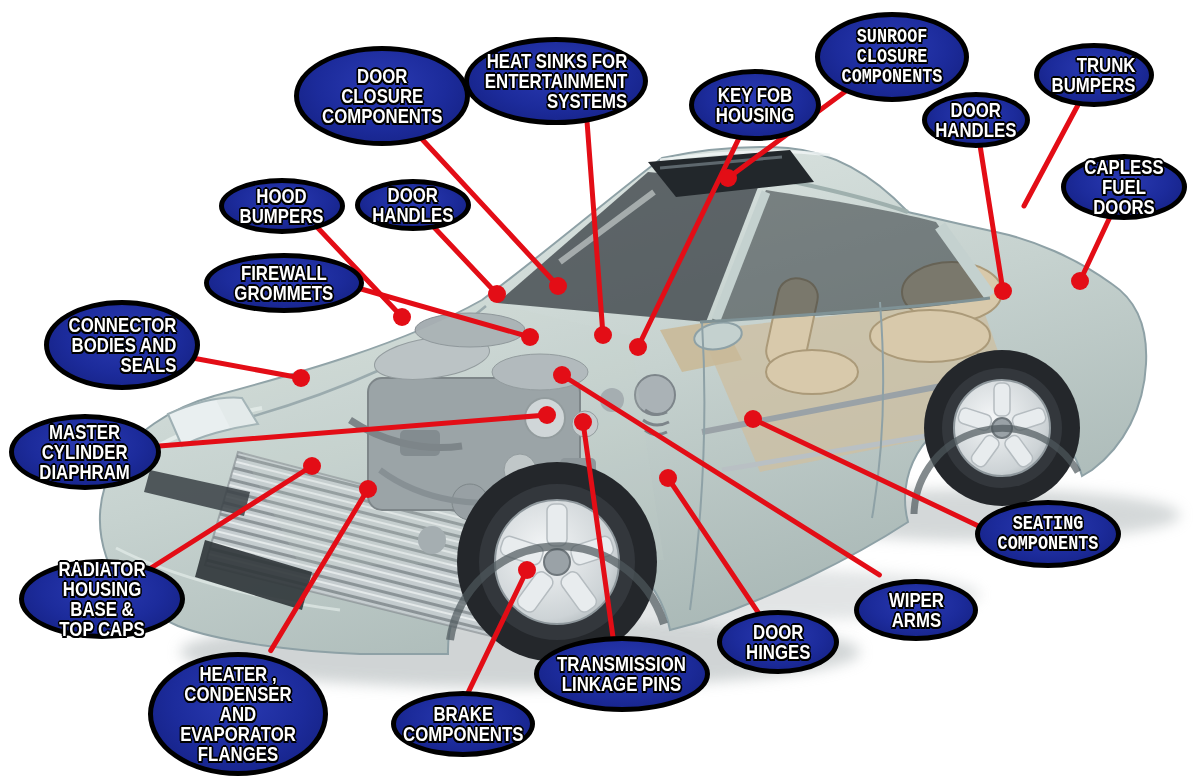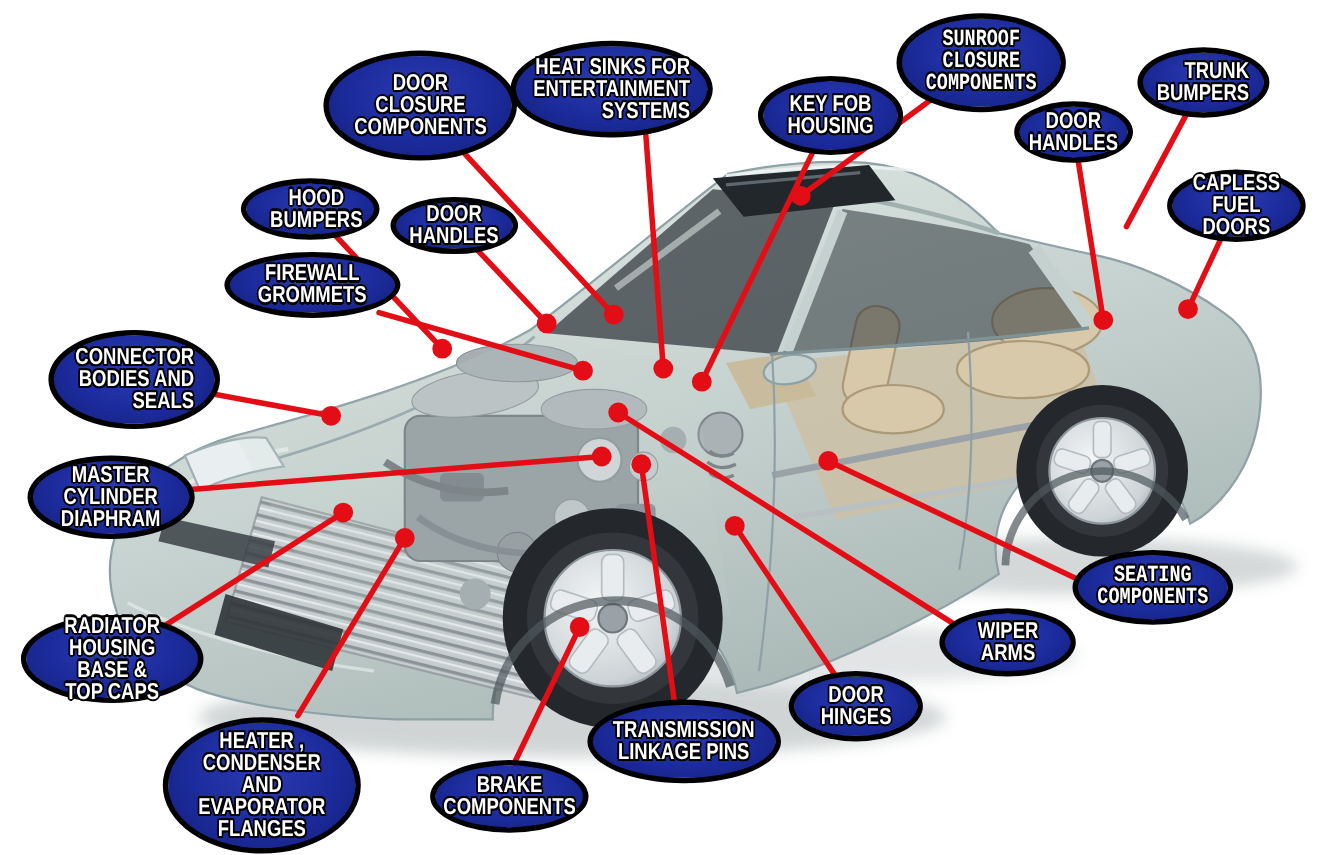--- a/index.html
+++ b/index.html
@@ -244,38 +244,38 @@
 HANDLES</span>
       </div>
       <div class="callout" style="left: 1034px; top: 43px; width: 120px; height: 64px; text-align: right;">
         <span class="callout-text">TRUNK
 BUMPERS</span>
       </div>
       <div class="callout" style="left: 1061px; top: 154px; width: 126px; height: 66px;">
         <span class="callout-text">CAPLESS
 FUEL DOORS</span>
       </div>
-      <div class="callout" style="left: 219px; top: 162px; width: 126px; height: 56px; justify-content: flex-end;">
+      <div class="callout" style="left: 219px; top: 178px; width: 126px; height: 56px;">
         <span class="callout-text">HOOD
 BUMPERS</span>
       </div>
       <div class="callout" style="left: 355px; top: 179px; width: 116px; height: 52px;">
         <span class="callout-text">DOOR
 HANDLES</span>
       </div>
-      <div class="callout" style="left: 204px; top: 229px; width: 160px; height: 60px;">
+      <div class="callout" style="left: 204px; top: 253px; width: 160px; height: 60px;">
         <span class="callout-text">FIREWALL
 GROMMETS</span>
       </div>
       <div class="callout" style="left: 44px; top: 300px; width: 156px; height: 90px; text-align: right;">
         <span class="callout-text">CONNECTOR
 BODIES AND
 SEALS</span>
       </div>
-      <div class="callout" style="left: 25px; top: 414px; width: 152px; height: 76px; justify-content: center;">
+      <div class="callout" style="left: 9px; top: 414px; width: 152px; height: 76px; justify-content: center;">
         <span class="callout-text">MASTER
 CYLINDER
 DIAPHRAM</span>
       </div>
       <div class="callout" style="left: 19px; top: 559px; width: 166px; height: 80px; text-align: center;">
         <span class="callout-text">RADIATOR
 HOUSING BASE &amp;
 TOP CAPS</span>
       </div>
       <div class="callout" style="left: 148px; top: 652px; width: 180px; height: 124px;">
@@ -289,21 +289,21 @@
 COMPONENTS</span>
       </div>
       <div class="callout" style="left: 534px; top: 636px; width: 176px; height: 76px;">
         <span class="callout-text">TRANSMISSION
 LINKAGE PINS</span>
       </div>
       <div class="callout" style="left: 717px; top: 610px; width: 122px; height: 64px;">
         <span class="callout-text">DOOR
 HINGES</span>
       </div>
-      <div class="callout" style="left: 854px; top: 553px; width: 124px; height: 62px;">
+      <div class="callout" style="left: 854px; top: 579px; width: 124px; height: 62px;">
         <span class="callout-text">WIPER
 ARMS</span>
       </div>
       <div class="callout" style="left: 975px; top: 500px; width: 146px; height: 68px; font-family: Liberation Mono, monospace;">
         <span class="callout-text">SEATING
 COMPONENTS</span>
       </div>
     </div>
 </div>
 

